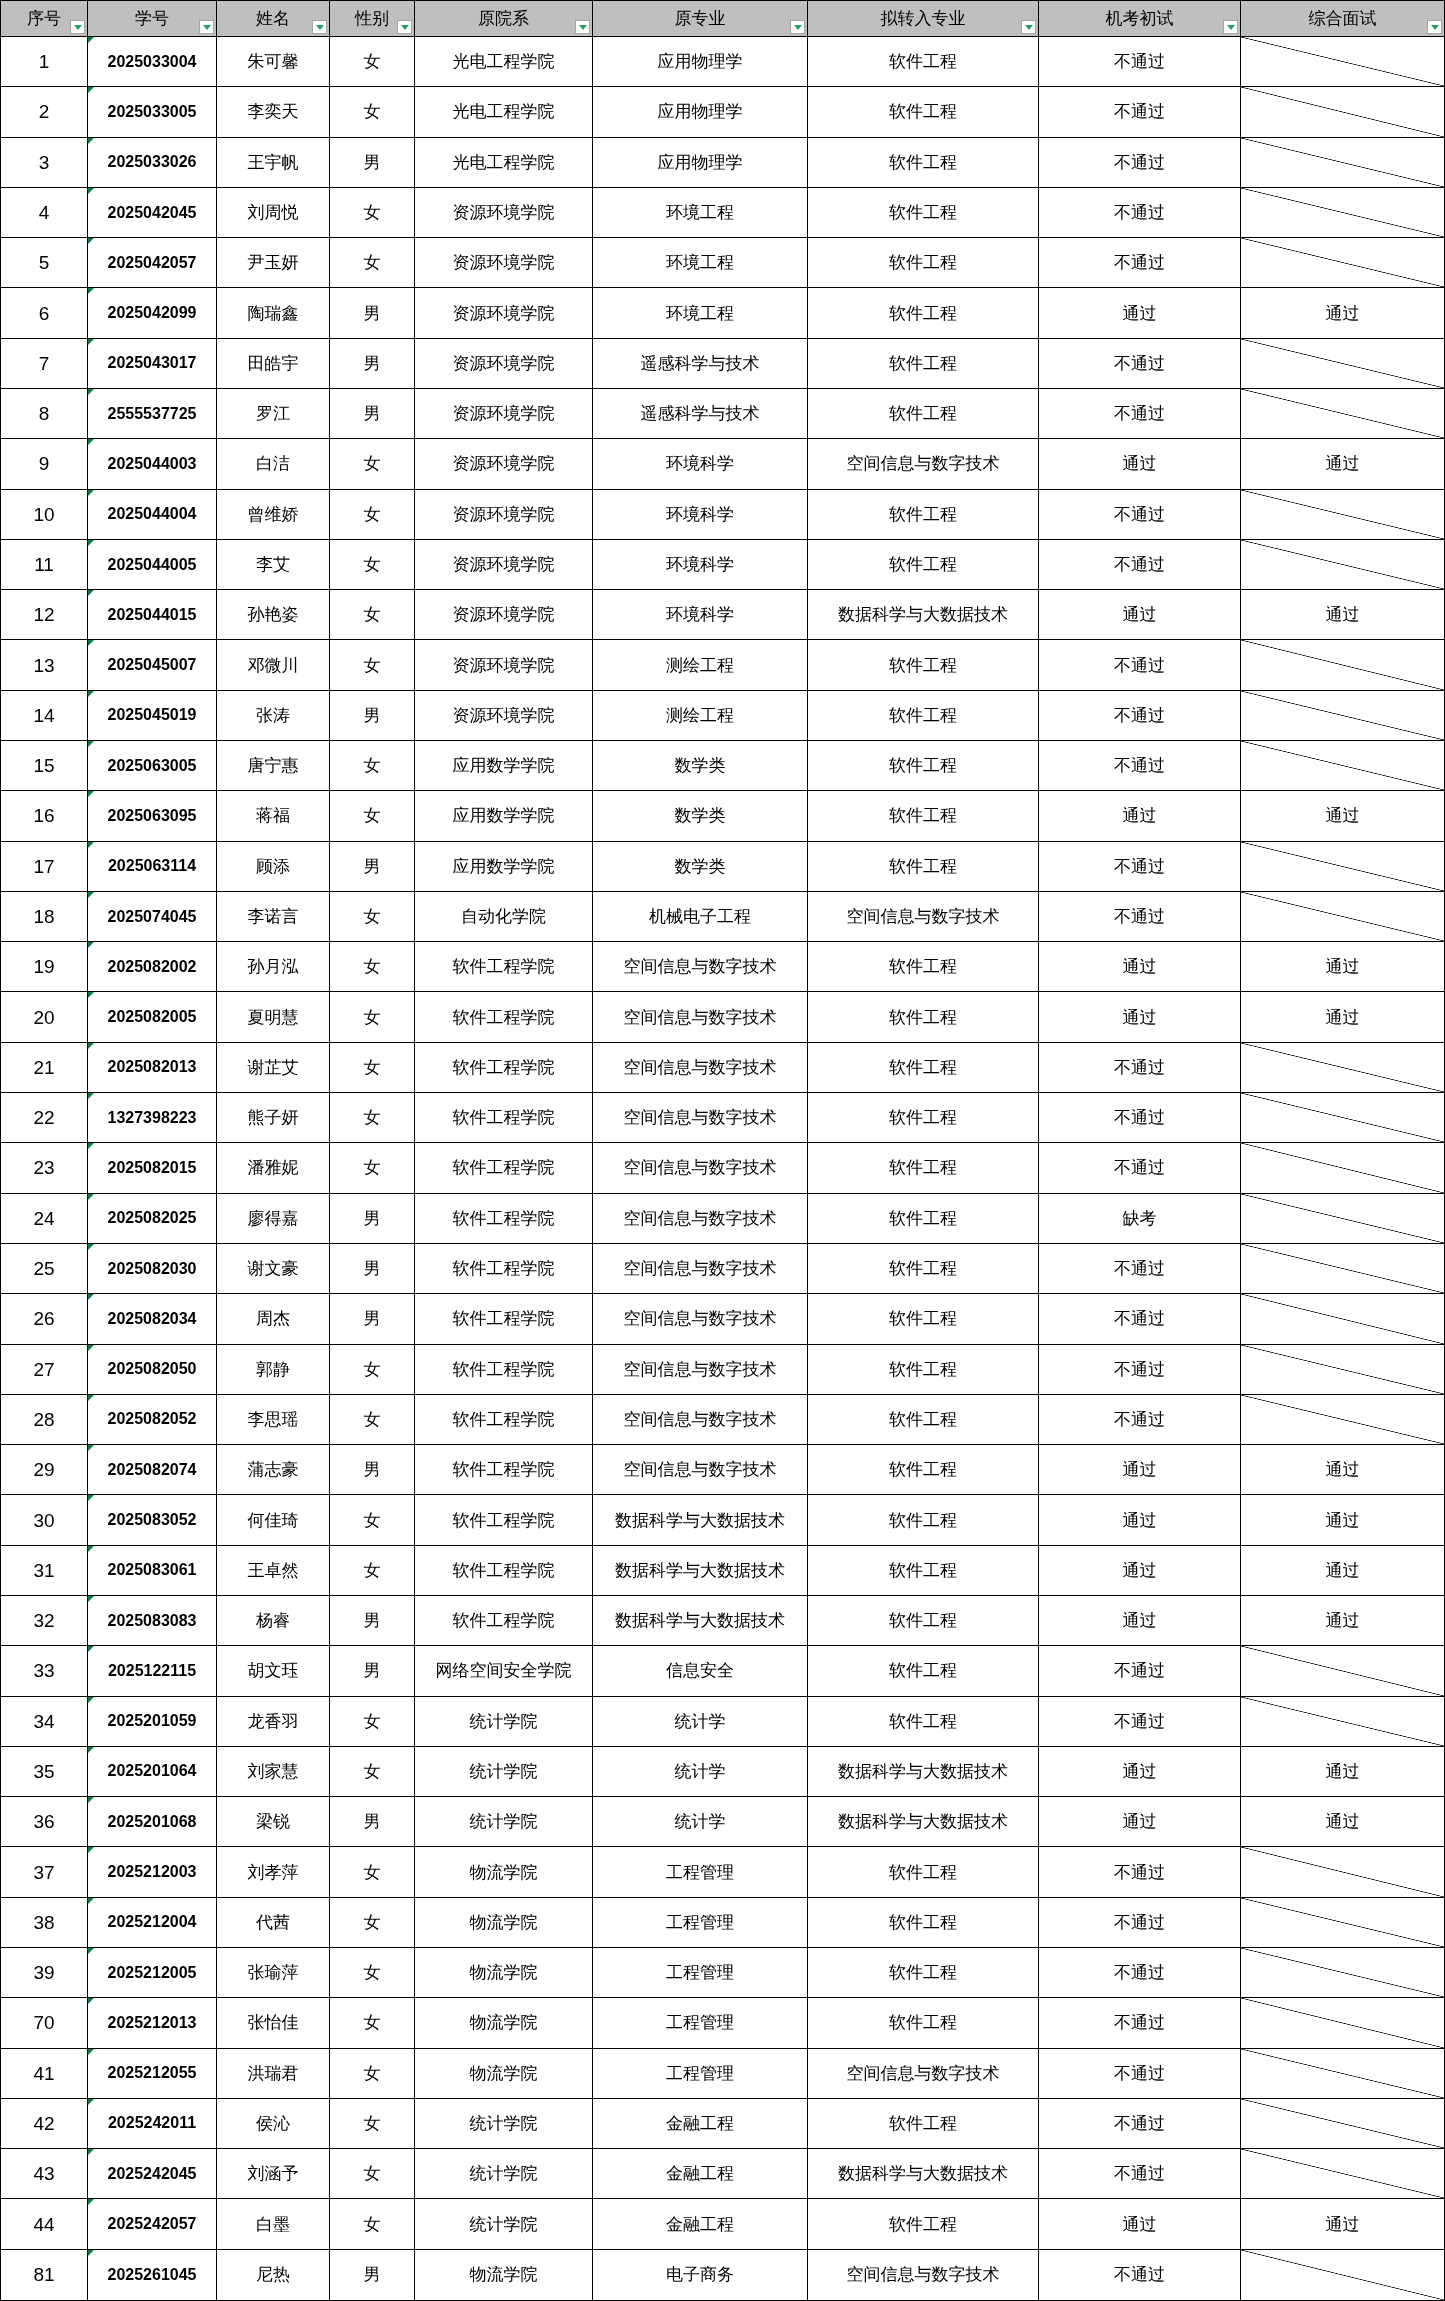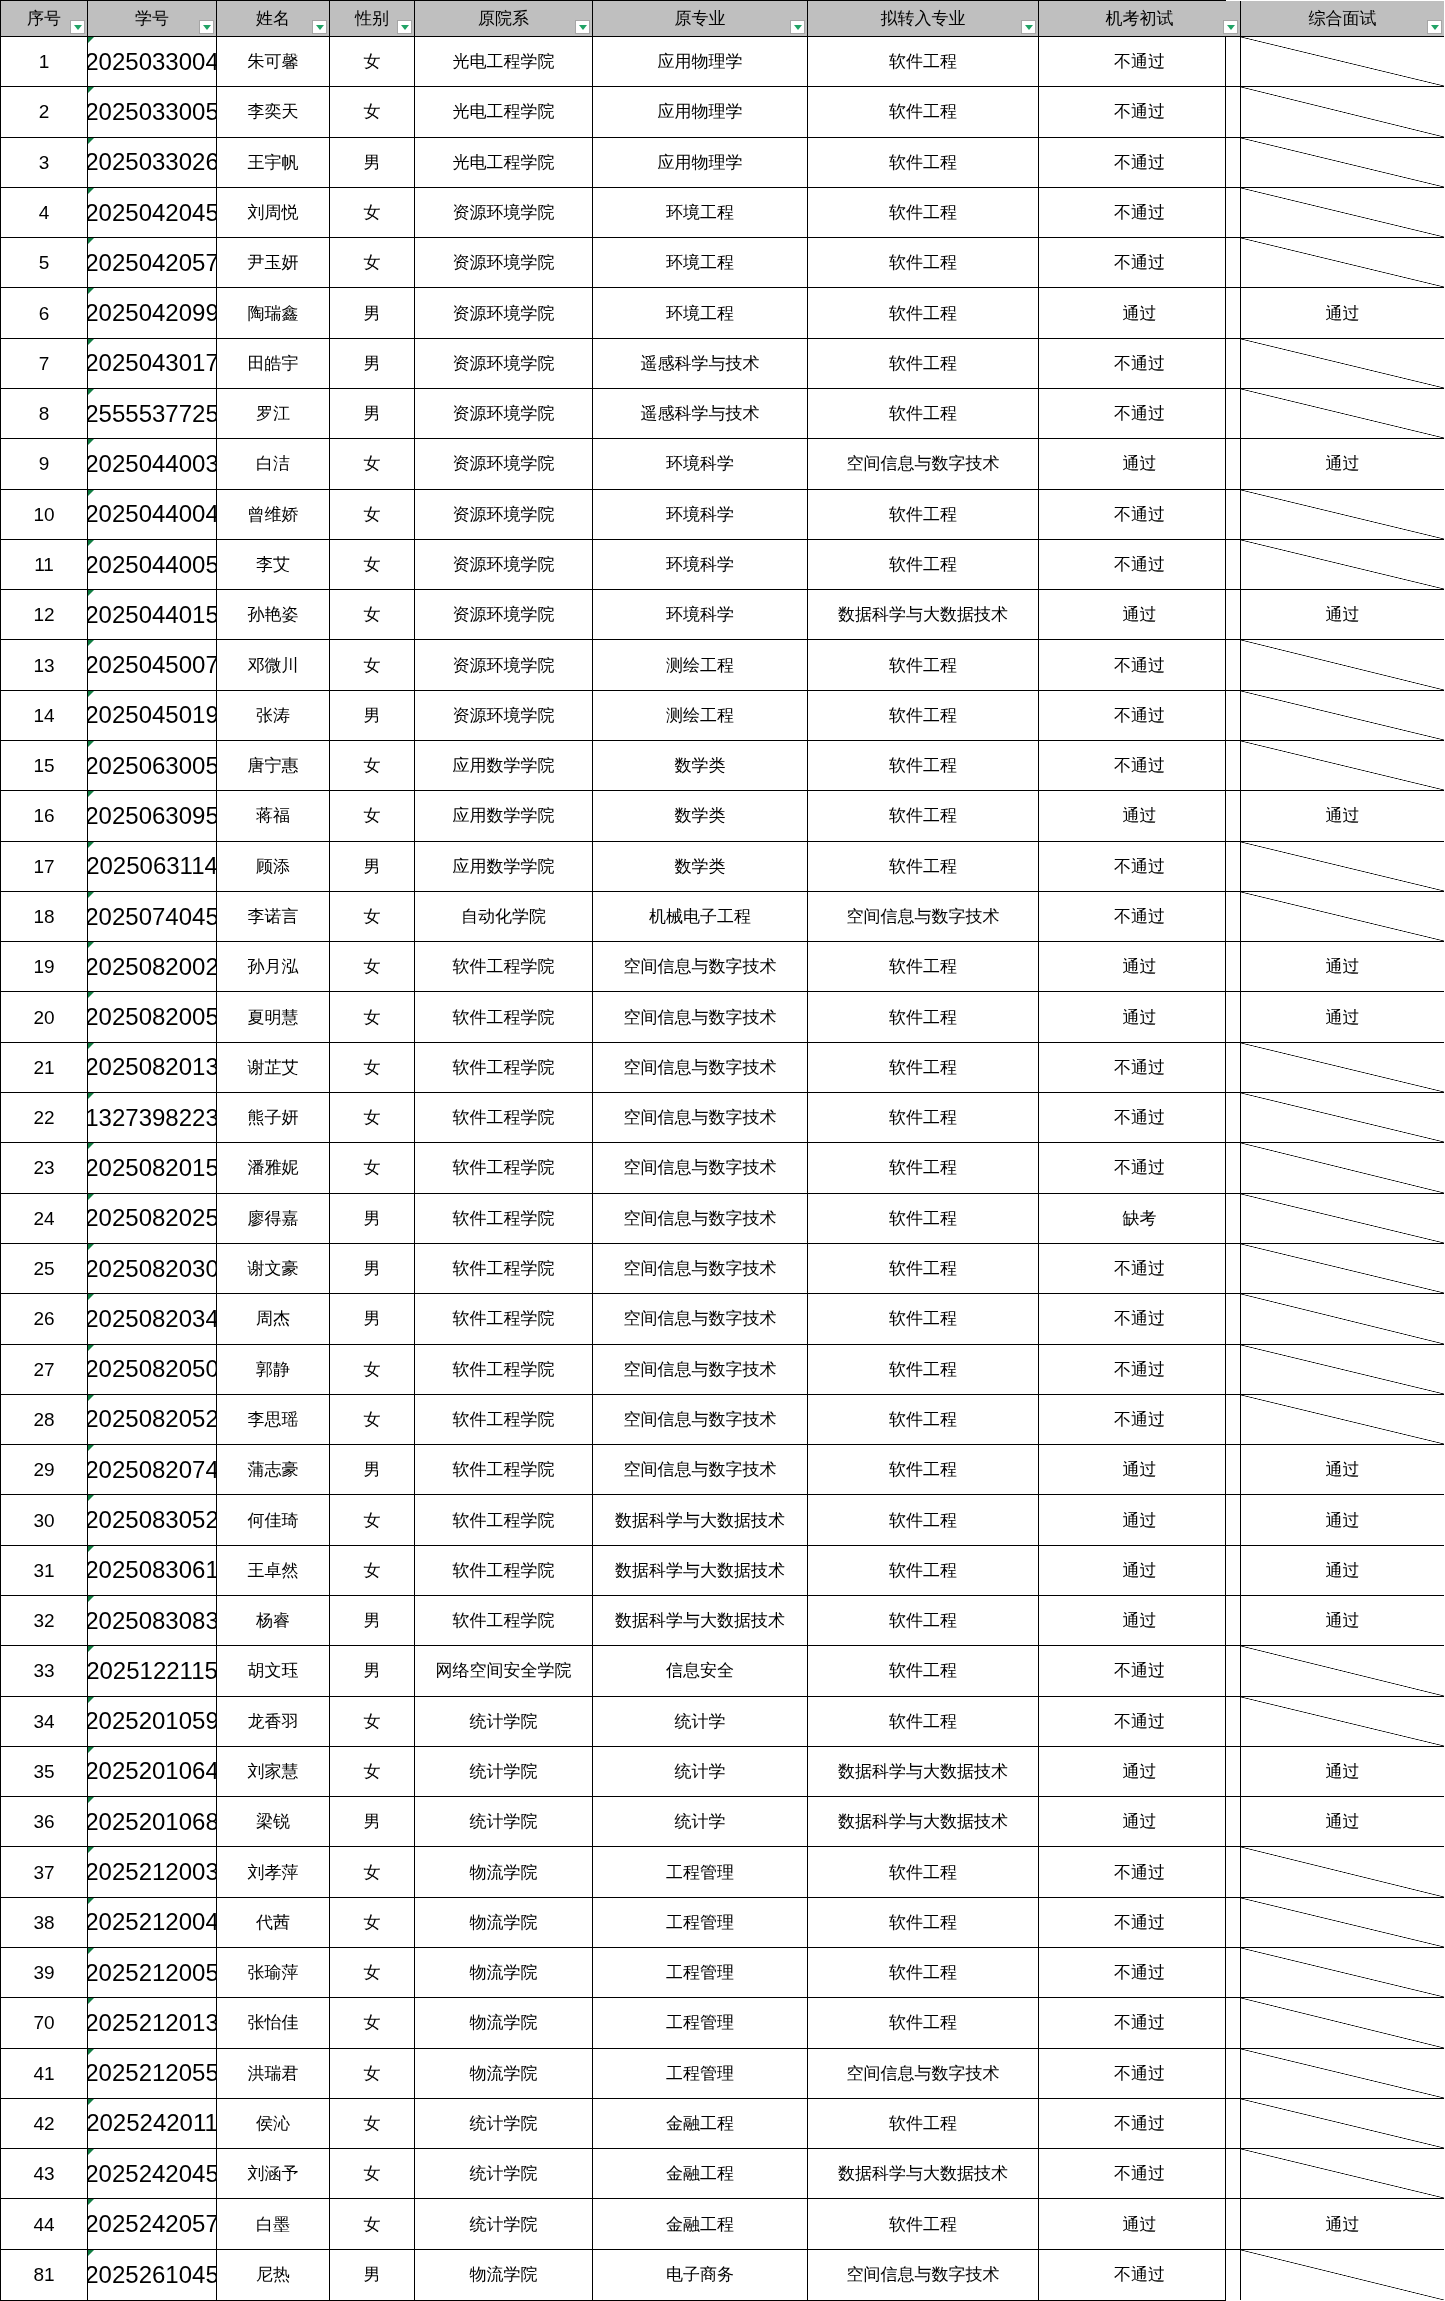--- a/index.html
+++ b/index.html
@@ -1,18 +1,18 @@
 <!DOCTYPE html>
 <html><head>
 <meta charset="utf-8">
 <style>
   html,body{margin:0;padding:0;background:#ffffff;}
   .sheet{
     position:relative;
-    width:1226px;height:2301px;
+    width:1445px;height:2301px;
     box-sizing:border-box;
     border:1px solid #000;
     display:grid;
     grid-template-columns:87px 129px 113px 85px 178px 215px 231px 202px 203px;
     grid-template-rows:36px repeat(45,1fr);
     background:#fff;
     font-family:"Liberation Serif",serif;
     color:#000;
   }
   .cell{
@@ -37,21 +37,21 @@
     display:flex;align-items:center;justify-content:center;
     cursor:pointer;
   }
   .tri{
     width:0;height:0;
     border-left:4px solid transparent;
     border-right:4px solid transparent;
     border-top:5px solid #21A366;
   }
   .c-no{font-family:"Liberation Sans",sans-serif;font-size:19px;}
-  .c-id{font-family:"Liberation Sans",sans-serif;font-size:24px;font-weight:400;}
+  .c-id{font-family:"Liberation Sans",sans-serif;font-size:16px;font-weight:700;}
   .c-id::before{
     content:"";position:absolute;top:0;left:0;width:0;height:0;
     border-top:6px solid #107C41;border-right:6px solid transparent;
   }
   .slash{
     position:absolute;inset:0;
     background:linear-gradient(to top right,
       transparent calc(50% - 0.7px), #000 50%, transparent calc(50% + 0.7px));
   }
 </style>

